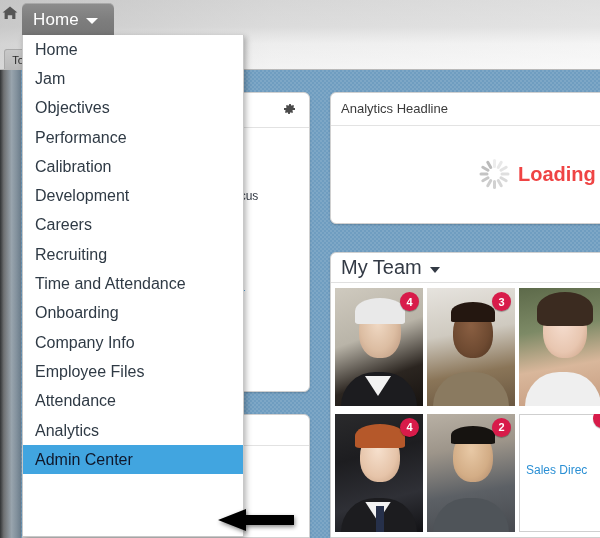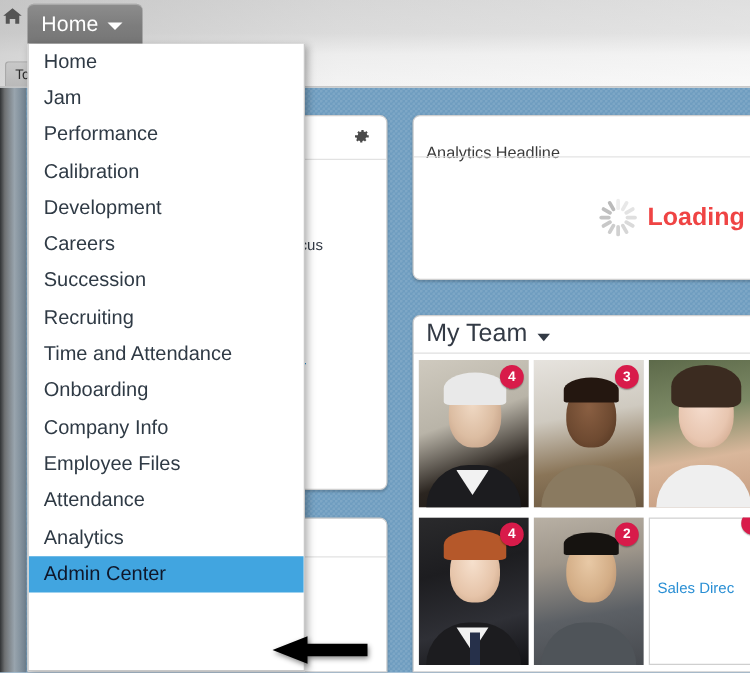--- a/index.html
+++ b/index.html
@@ -93,21 +93,21 @@
   .todo-text{
     position:absolute;font-size:12px;color:#333a45;
   }
   .todo-link2{
     position:absolute;font-size:12px;color:#2a8fd4;
   }
 
   
   .analytics-card{left:330px;top:92px;width:286px;height:132px;}
   .analytics-title{
-    position:absolute;left:10px;top:21px;font-size:13px;color:#3a3a3a;
+    position:absolute;left:10px;top:8px;font-size:13px;color:#3a3a3a;
   }
   .analytics-sep{
     position:absolute;left:0;top:32px;width:100%;height:1px;background:#e3e3e3;
   }
   .loading-wrap{
     position:absolute;left:148px;top:66px;display:flex;align-items:center;gap:9px;
   }
   .spinner{width:30px;height:30px;position:relative;}
   .spinner i{
     position:absolute;left:13.5px;top:0;width:3px;height:9px;border-radius:1.5px;
@@ -330,33 +330,33 @@
   </div>
 
   <div class="menu" id="menu">
       <div class="menu-item">
         <span>Home</span>
       </div>
       <div class="menu-item">
         <span>Jam</span>
       </div>
       <div class="menu-item">
+        <span>Objectives</span>
+      </div>
+      <div class="menu-item">
         <span>Performance</span>
       </div>
       <div class="menu-item">
         <span>Calibration</span>
       </div>
       <div class="menu-item">
         <span>Development</span>
       </div>
       <div class="menu-item">
         <span>Careers</span>
-      </div>
-      <div class="menu-item">
-        <span>Succession</span>
       </div>
       <div class="menu-item">
         <span>Recruiting</span>
       </div>
       <div class="menu-item">
         <span>Time and Attendance</span>
       </div>
       <div class="menu-item">
         <span>Onboarding</span>
       </div>

